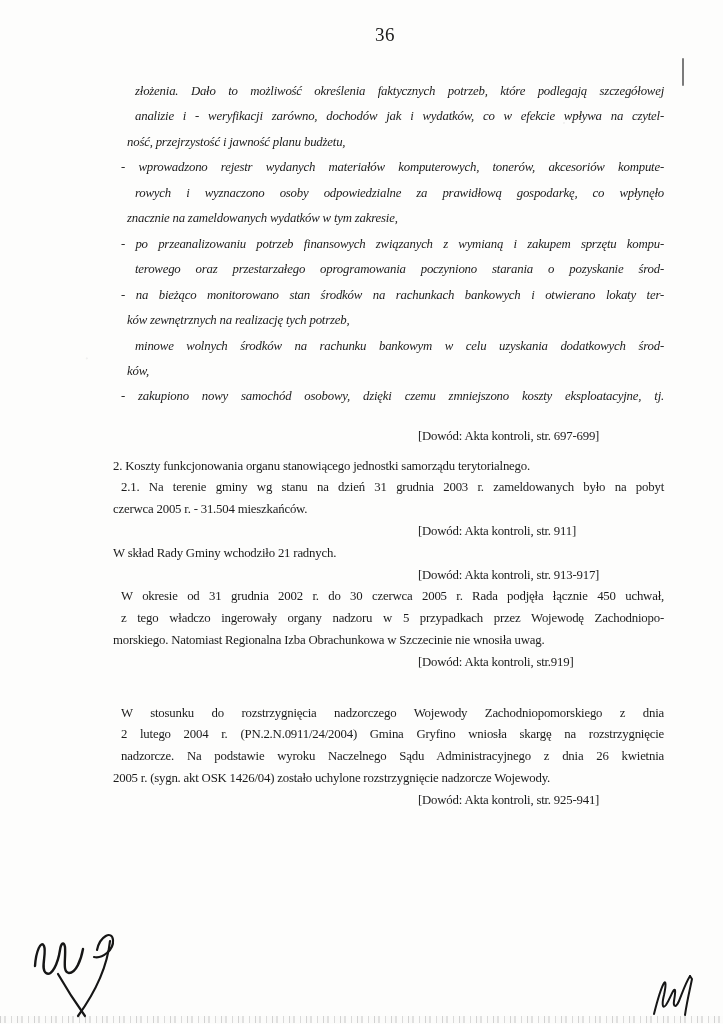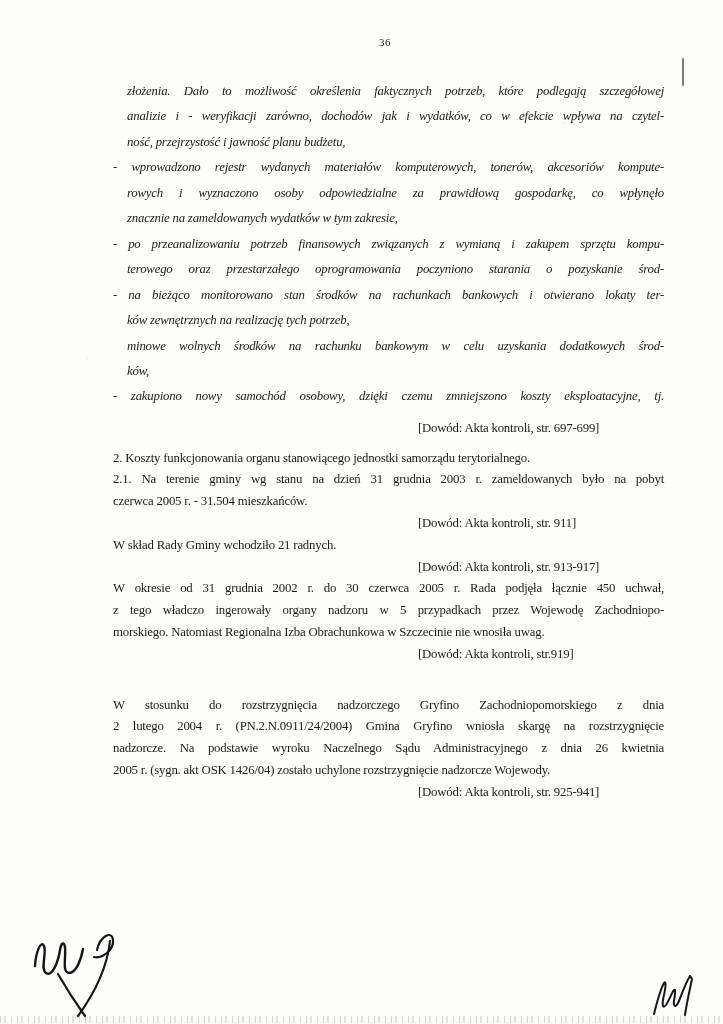--- a/index.html
+++ b/index.html
@@ -9,31 +9,31 @@
     background-image:
       radial-gradient(circle at 12% 35%, rgba(0,0,0,.05) 0 .7px, transparent 1.4px),
       radial-gradient(circle at 78% 12%, rgba(0,0,0,.05) 0 .7px, transparent 1.4px),
       radial-gradient(circle at 40% 72%, rgba(0,0,0,.04) 0 .7px, transparent 1.4px),
       radial-gradient(circle at 88% 58%, rgba(0,0,0,.05) 0 .7px, transparent 1.4px);
     font-family:"Liberation Serif","DejaVu Serif",serif;
     color:#1b1b1b;
     overflow:hidden;
   }
   .pagenum {
-    position:absolute; top:36px; left:361px; transform:translateX(-50%) translateX(24px);
-    font-size:11px; letter-spacing:.5px;
+    position:absolute; top:24px; left:361px; transform:translateX(-50%) translateX(24px);
+    font-size:19px; letter-spacing:.5px;
   }
   .col { position:absolute; left:113px; top:79px; width:551px; }
   .ln { font-size:12.8px; letter-spacing:-0.2px; white-space:normal; }
   .ql { line-height:25.45px; font-style:italic; }
   .bl { line-height:21.8px; }
   .ind { padding-left:14px; }
-  .j { text-align:justify; text-align-last:justify; }
+  .j { text-align:justify; text-align-last:justify;margin-left:8px; }
   .dowod { margin-left:305px; }
-  .mt12 { margin-top:8px; }
+  .mt12 { margin-top:16px; }
   .mt18 { margin-top:8px; }
   .mt29 { margin-top:29px; }
   .penmark {
     position:absolute; left:682px; top:58px; width:2px; height:28px;
     background:#5a5a5a; border-radius:1px; opacity:.8;
   }
   .sig { position:absolute; }
   .sig path { fill:none; stroke:#161616; stroke-linecap:round; stroke-linejoin:round; }
   .sig-left { left:24px; top:916px; }
   .sig-right { left:646px; top:968px; }
@@ -85,21 +85,21 @@
     <div class="ln bl">W skład Rady Gminy wchodziło 21 radnych.</div>
 
     <div class="ln bl dowod">[Dowód: Akta kontroli, str. 913-917]</div>
 
     <div class="ln bl j">W okresie od 31 grudnia 2002 r. do 30 czerwca 2005 r. Rada podjęła łącznie 450 uchwał,</div>
     <div class="ln bl j">z tego władczo ingerowały organy nadzoru w 5 przypadkach przez Wojewodę Zachodniopo-</div>
     <div class="ln bl">morskiego. Natomiast Regionalna Izba Obrachunkowa w Szczecinie nie wnosiła uwag.</div>
 
     <div class="ln bl dowod">[Dowód: Akta kontroli, str.919]</div>
 
-    <div class="ln bl j mt29">W stosunku do rozstrzygnięcia nadzorczego Gryfino Zachodniopomorskiego z dnia</div>
+    <div class="ln bl j mt29">W stosunku do rozstrzygnięcia nadzorczego Wojewody Zachodniopomorskiego z dnia</div>
     <div class="ln bl j">2 lutego 2004 r. (PN.2.N.0911/24/2004) Gmina Gryfino wniosła skargę na rozstrzygnięcie</div>
     <div class="ln bl j">nadzorcze. Na podstawie wyroku Naczelnego Sądu Administracyjnego z dnia 26 kwietnia</div>
     <div class="ln bl">2005 r. (sygn. akt OSK 1426/04) zostało uchylone rozstrzygnięcie nadzorcze Wojewody.</div>
 
     <div class="ln bl dowod">[Dowód: Akta kontroli, str. 925-941]</div>
 
   </div>
 
   <svg class="sig sig-left" width="145" height="104" viewBox="0 0 145 104" aria-hidden="true">
     <path stroke-width="2.4" d="M11,50 C12,35 17,24 20,30 C23,37 16,53 22,57 C28,61 34,47 36,34 C37,27 40,25 41,31 C42,43 38,56 45,57 C52,57 57,44 59,33"></path>

